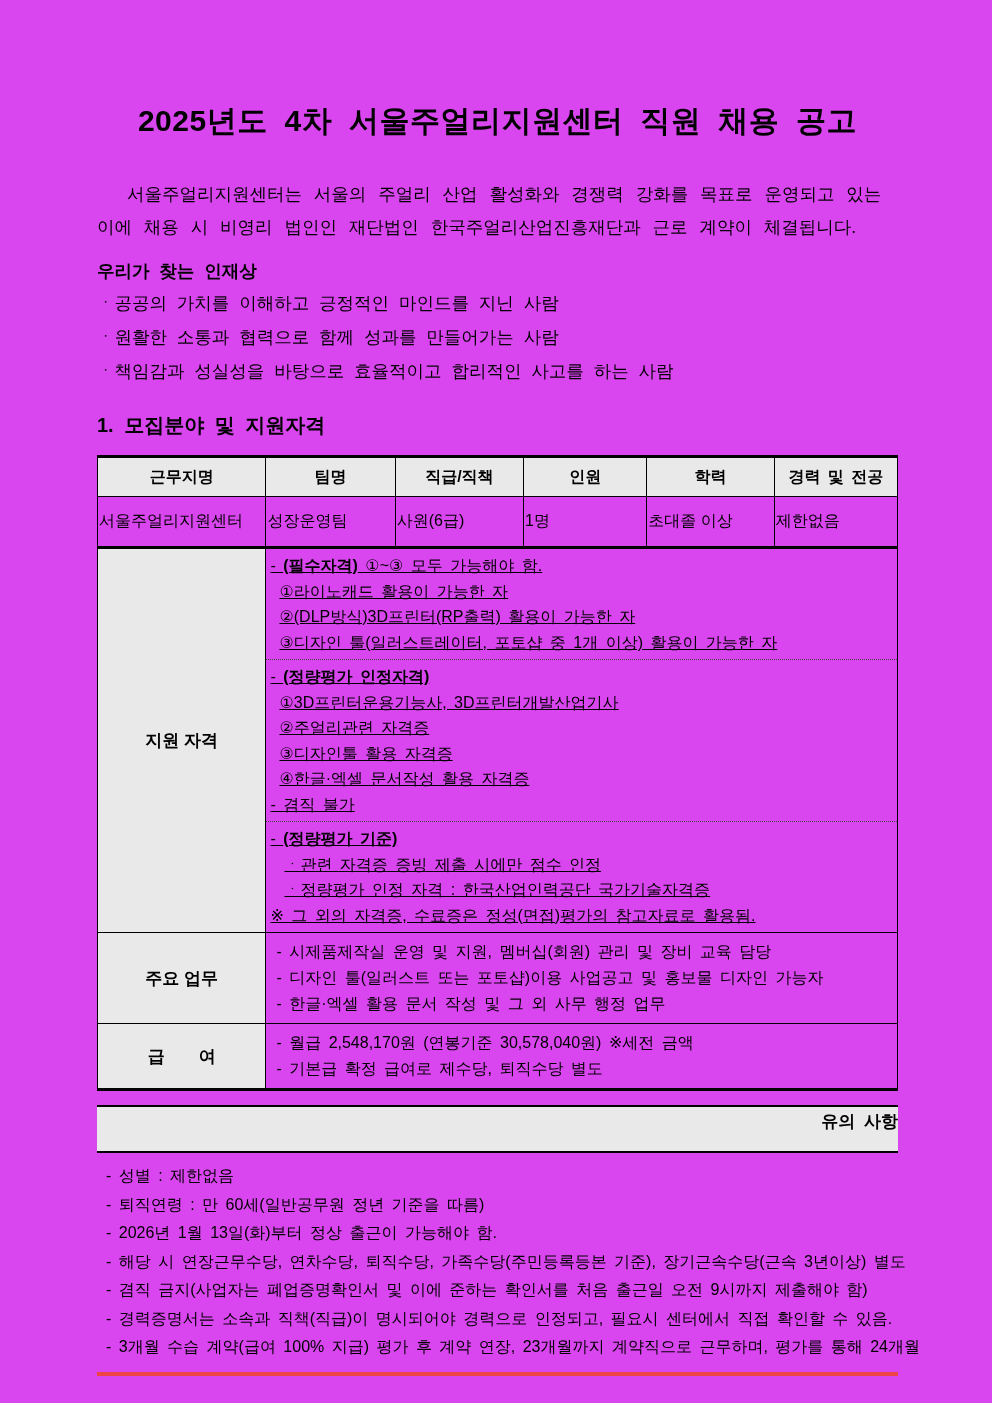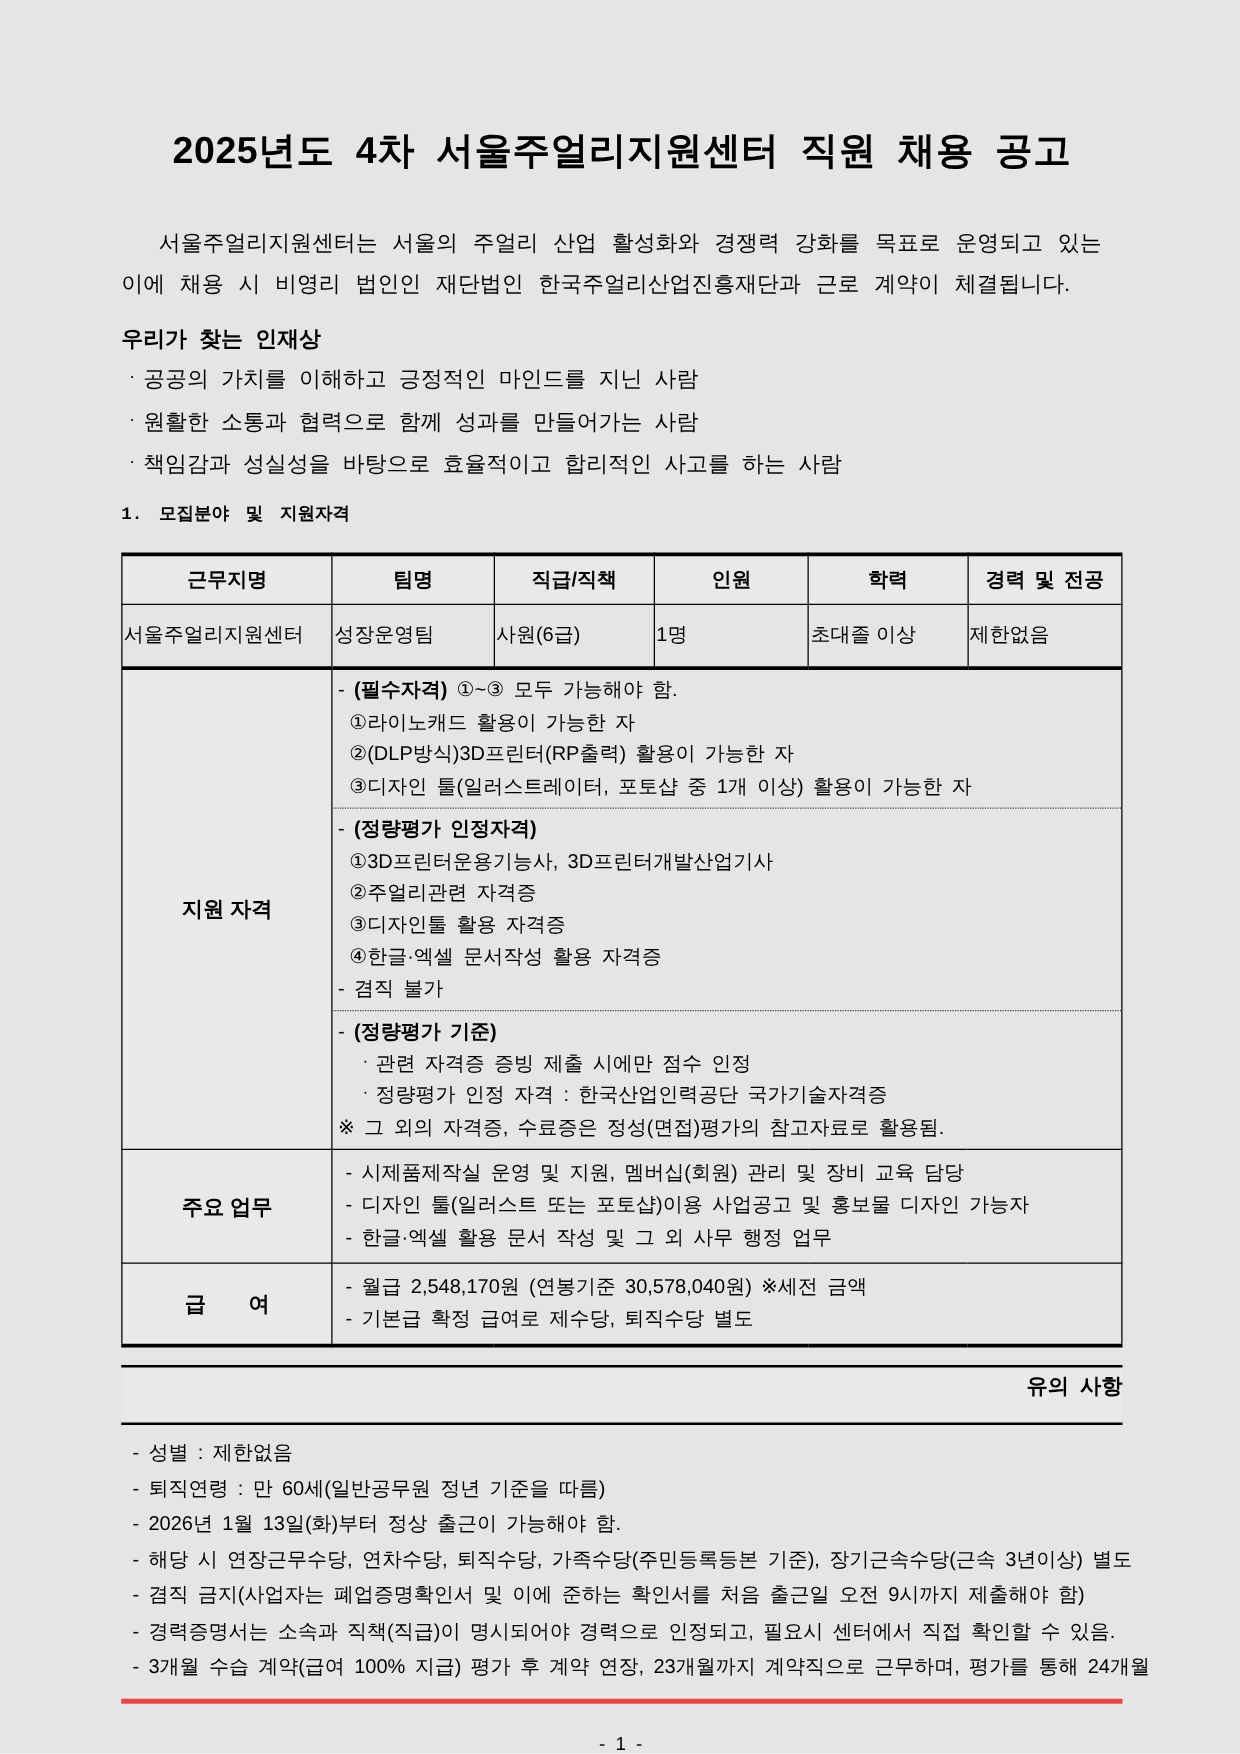--- a/index.html
+++ b/index.html
@@ -1,20 +1,20 @@
 <!DOCTYPE html>
 <html><head>
 <meta charset="utf-8">
 <style>
   html, body { margin: 0; padding: 0; background: #ffffff; }
   .page {
     position: relative;
     width: 992px;
     height: 1403px;
-    background: #e5e5e5;
+    background: #d946ef;
     overflow: hidden;
     font-family: "Liberation Sans", "DejaVu Sans", sans-serif;
     color: #000000;
   }
   .content { padding: 0 94px 0 97px; }
 
   .title {
     margin: 100px 0 0 0;
     font-size: 30px;
     line-height: 42px;
@@ -26,21 +26,21 @@
   }
 
   .intro { margin-top: 36px; font-size: 17.5px; line-height: 33px; word-spacing: 7px; }
   .iline { white-space: nowrap; }
   .iline.indent { padding-left: 30px; }
 
   .talent { margin-top: 12px; font-size: 17.5px; word-spacing: 5px; }
   .talent-head { font-weight: bold; line-height: 30px; }
   .tline { line-height: 34px; white-space: nowrap; }
 
-  .sec-head { margin-top: 11px; font-size: 14px; line-height: 26px; font-weight: bold; word-spacing: 5px; font-family: Liberation Mono, monospace; }
+  .sec-head { margin-top: 24px; font-size: 20px; line-height: 26px; font-weight: bold; word-spacing: 5px; }
 
   table.rtable {
     margin-top: 17px;
     width: 801px;
     table-layout: fixed;
     border-collapse: collapse;
     border: 1px solid #000;
     border-top: 3px solid #000;
     border-bottom: 3px solid #000;
     font-size: 16px;
@@ -54,21 +54,21 @@
     height: 47px; text-align: left; vertical-align: middle;
     border-bottom: 3px solid #000; white-space: nowrap;
   }
   td.label {
     background: #e9e9e9; font-weight: bold; text-align: center;
     vertical-align: middle; font-size: 17px; white-space: nowrap;
   }
   .qcell { vertical-align: top; padding: 0; }
   .qblock { padding: 4px 6px 4px 4px; }
   .qblock + .qblock { border-top: 1px dotted #444; }
-  .qline { line-height: 25.5px; white-space: nowrap; word-spacing: 3px; }
+  .qline { line-height: 25.5px; white-space: nowrap; word-spacing: 3px; text-decoration: underline; }
   .qline .qb { font-weight: bold; }
   .qline.ind { padding-left: 9px; }
   .qline.ind2 { padding-left: 14px; }
   .mcell { vertical-align: middle; padding: 6px 6px 6px 10px; }
   .mline { line-height: 26px; white-space: nowrap; word-spacing: 3px; }
 
   .band {
     margin-top: 14px;
     width: 801px;
     box-sizing: border-box;

